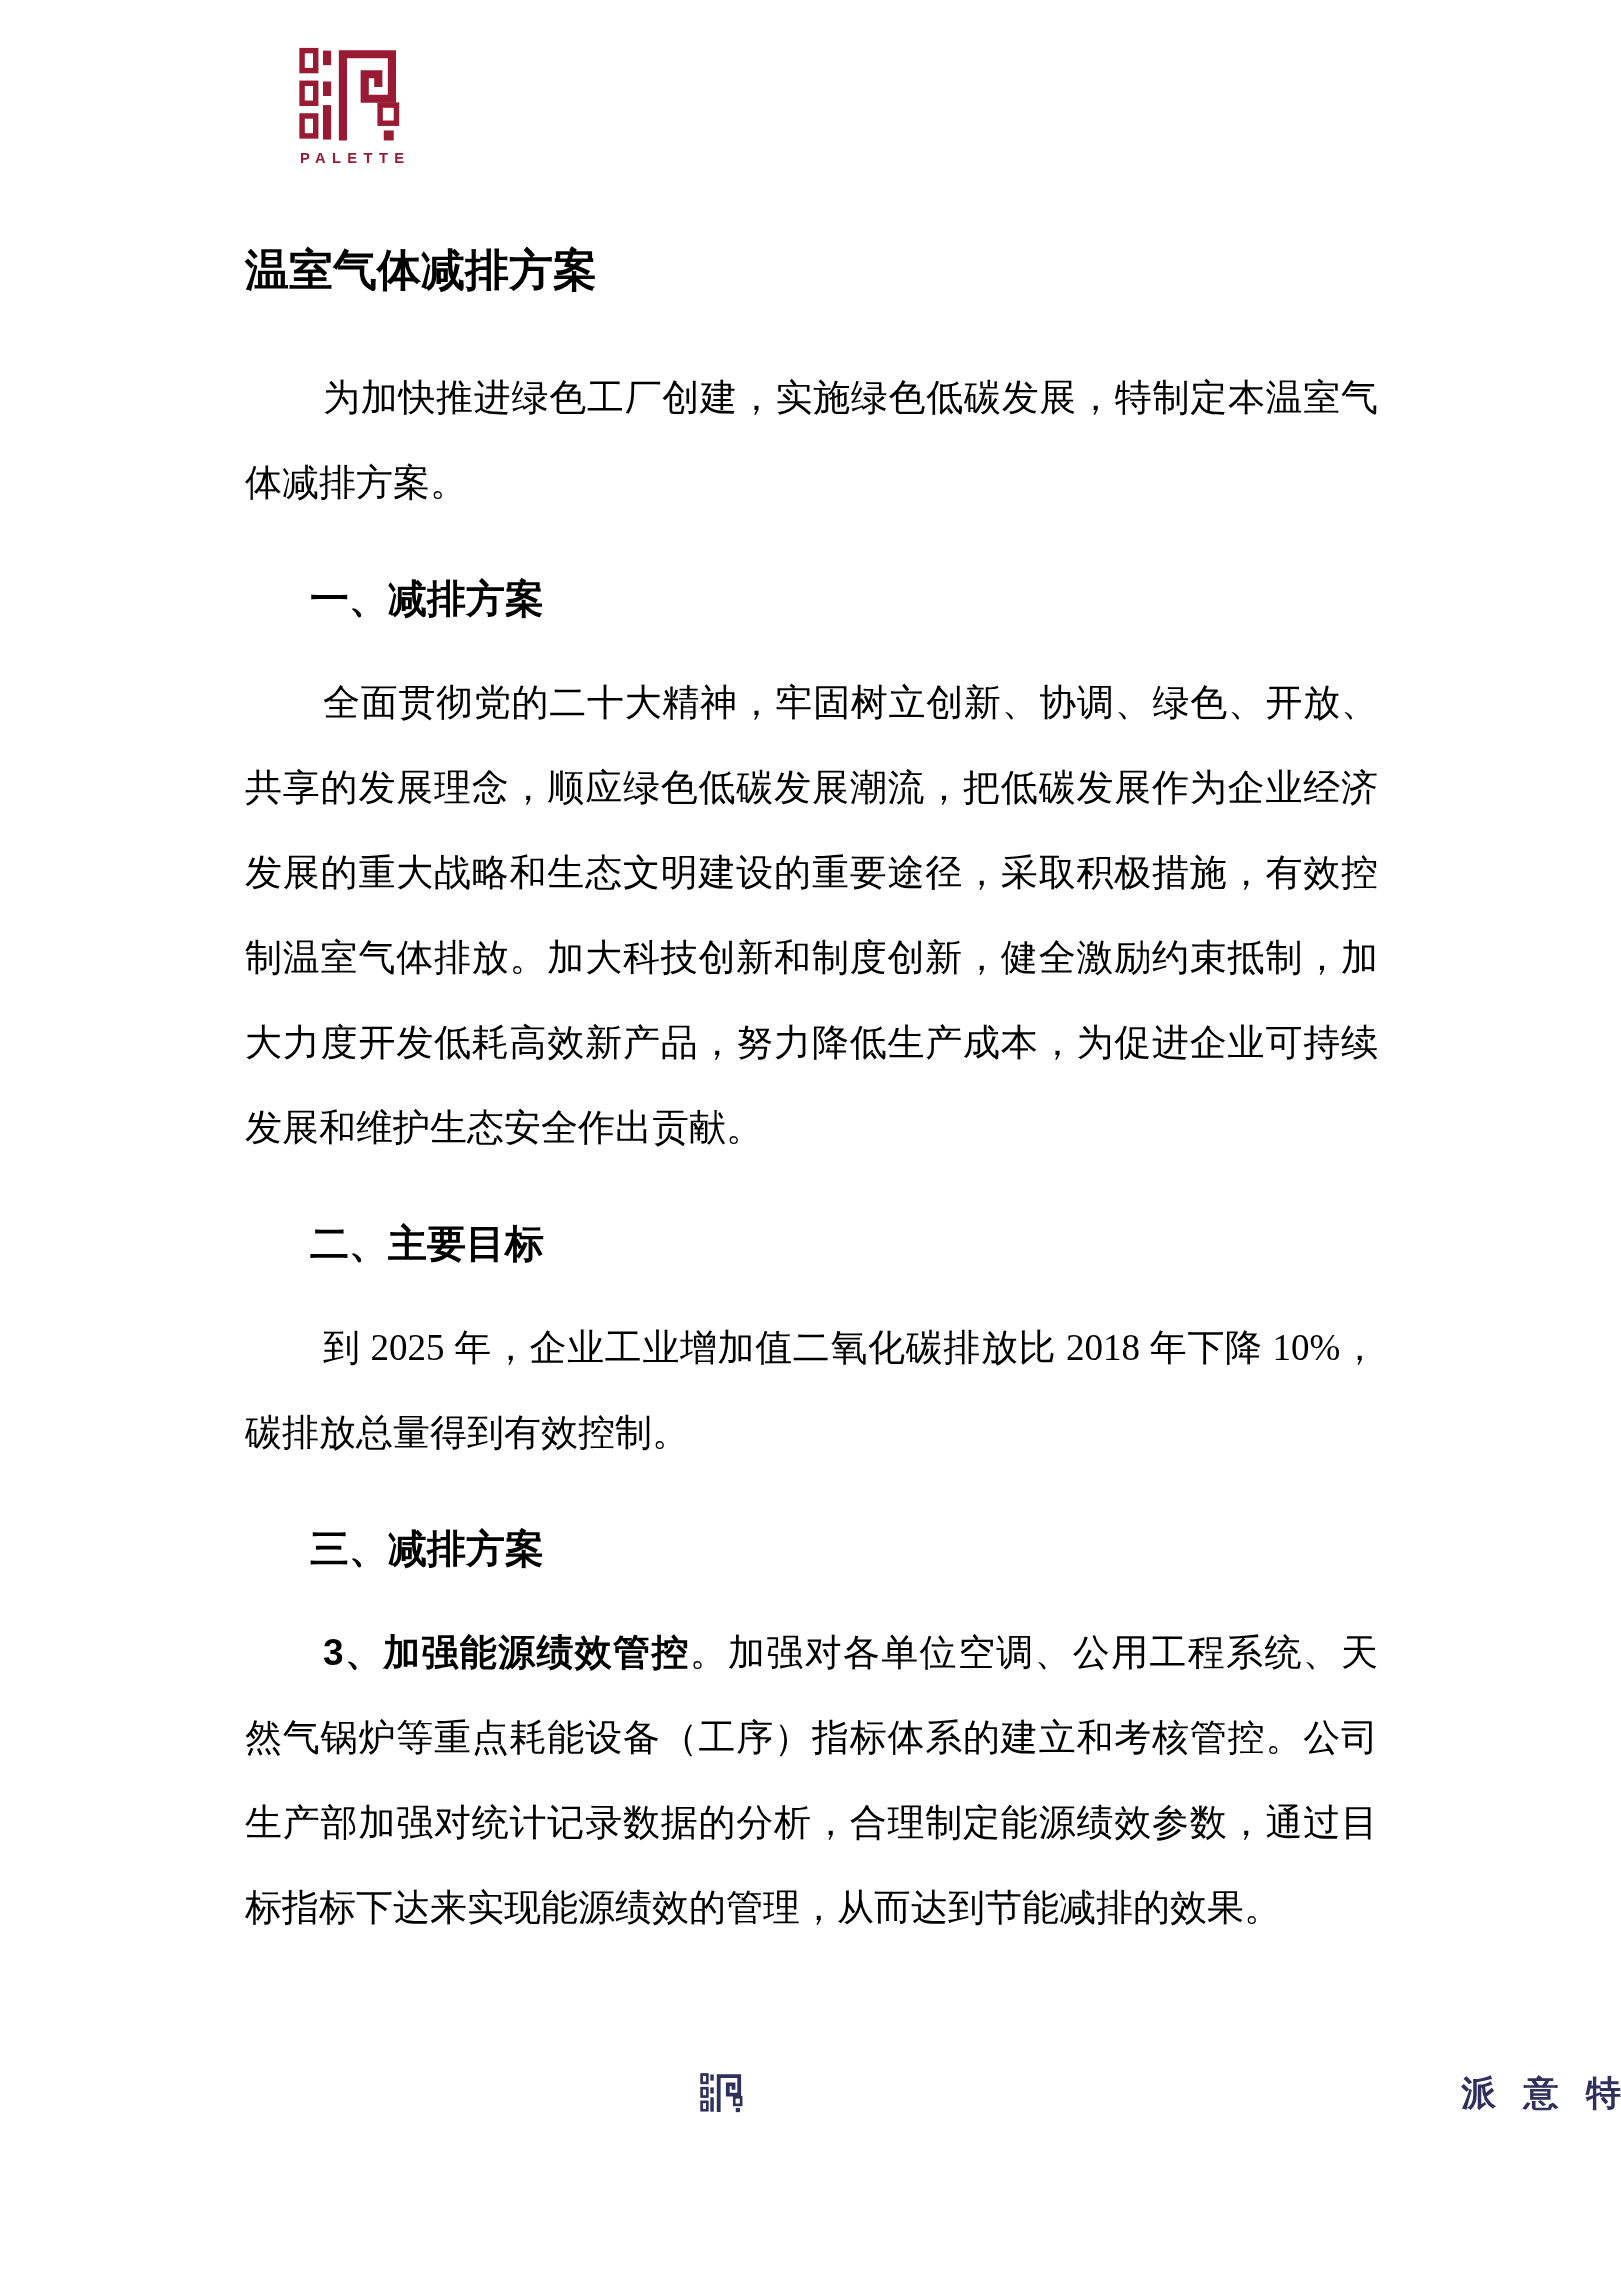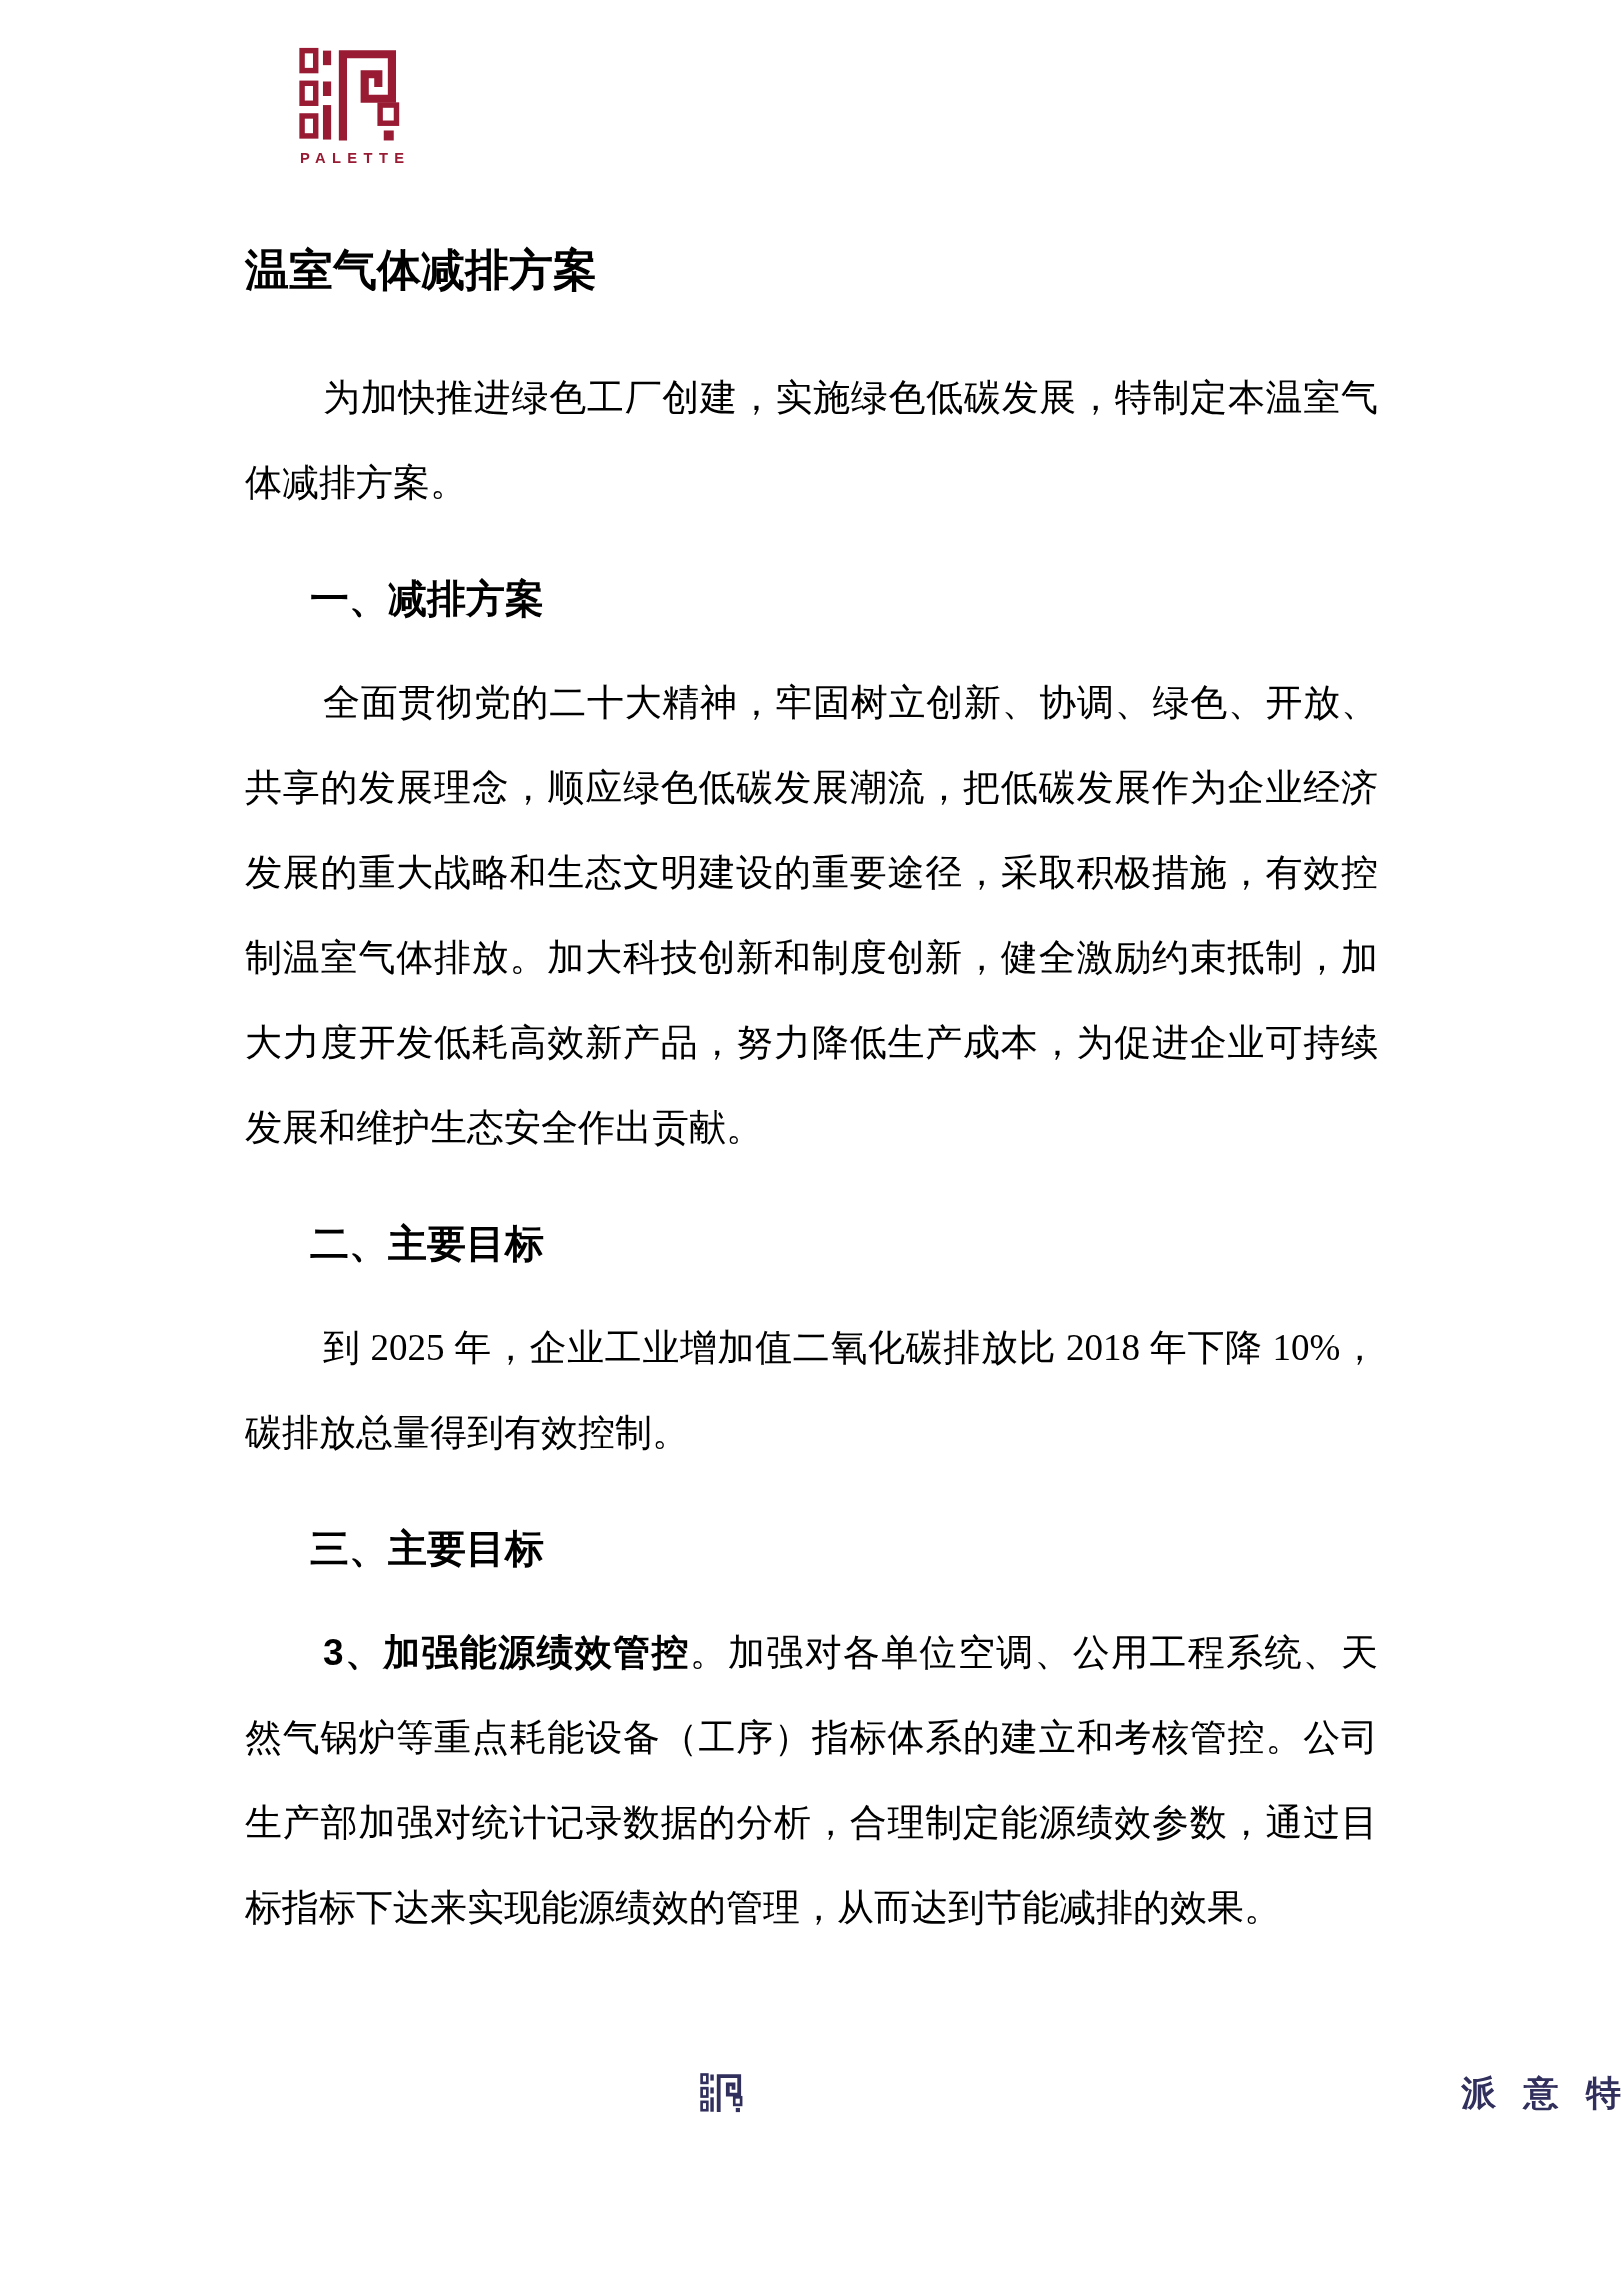--- a/index.html
+++ b/index.html
@@ -123,21 +123,21 @@
     <h1 class="title">温室气体减排方案</h1>
 
     <p class="body indent">为加快推进绿色工厂创建，实施绿色低碳发展，特制定本温室气体减排方案。</p>
 
     <h2 class="heading">一、减排方案</h2>
     <p class="body indent">全面贯彻党的二十大精神，牢固树立创新、协调、绿色、开放、共享的发展理念，顺应绿色低碳发展潮流，把低碳发展作为企业经济发展的重大战略和生态文明建设的重要途径，采取积极措施，有效控制温室气体排放。加大科技创新和制度创新，健全激励约束抵制，加大力度开发低耗高效新产品，努力降低生产成本，为促进企业可持续发展和维护生态安全作出贡献。</p>
 
     <h2 class="heading">二、主要目标</h2>
     <p class="body indent">到 2025 年，企业工业增加值二氧化碳排放比 2018 年下降 10%，碳排放总量得到有效控制。</p>
 
-    <h2 class="heading">三、主要目标</h2>
+    <h2 class="heading">三、减排方案</h2>
     <p class="body indent"><span class="bold-lead">3、加强能源绩效管控</span><span>。加强对各单位空调、公用工程系统、天然气锅炉等重点耗能设备（工序）指标体系的建立和考核管控。公司生产部加强对统计记录数据的分析，合理制定能源绩效参数，通过目标指标下达来实现能源绩效的管理，从而达到节能减排的效果。</span></p>
 
   </main>
 
   <footer class="footer">
     <svg class="logo-mark" viewBox="0 0 118 108" width="45" height="41" aria-hidden="true">
       <g fill="none" stroke="currentColor" stroke-width="7">
         <rect x="4" y="4" width="15" height="22"></rect>
         <rect x="4" y="40" width="15" height="22"></rect>
         <rect x="4" y="76" width="15" height="22"></rect>

